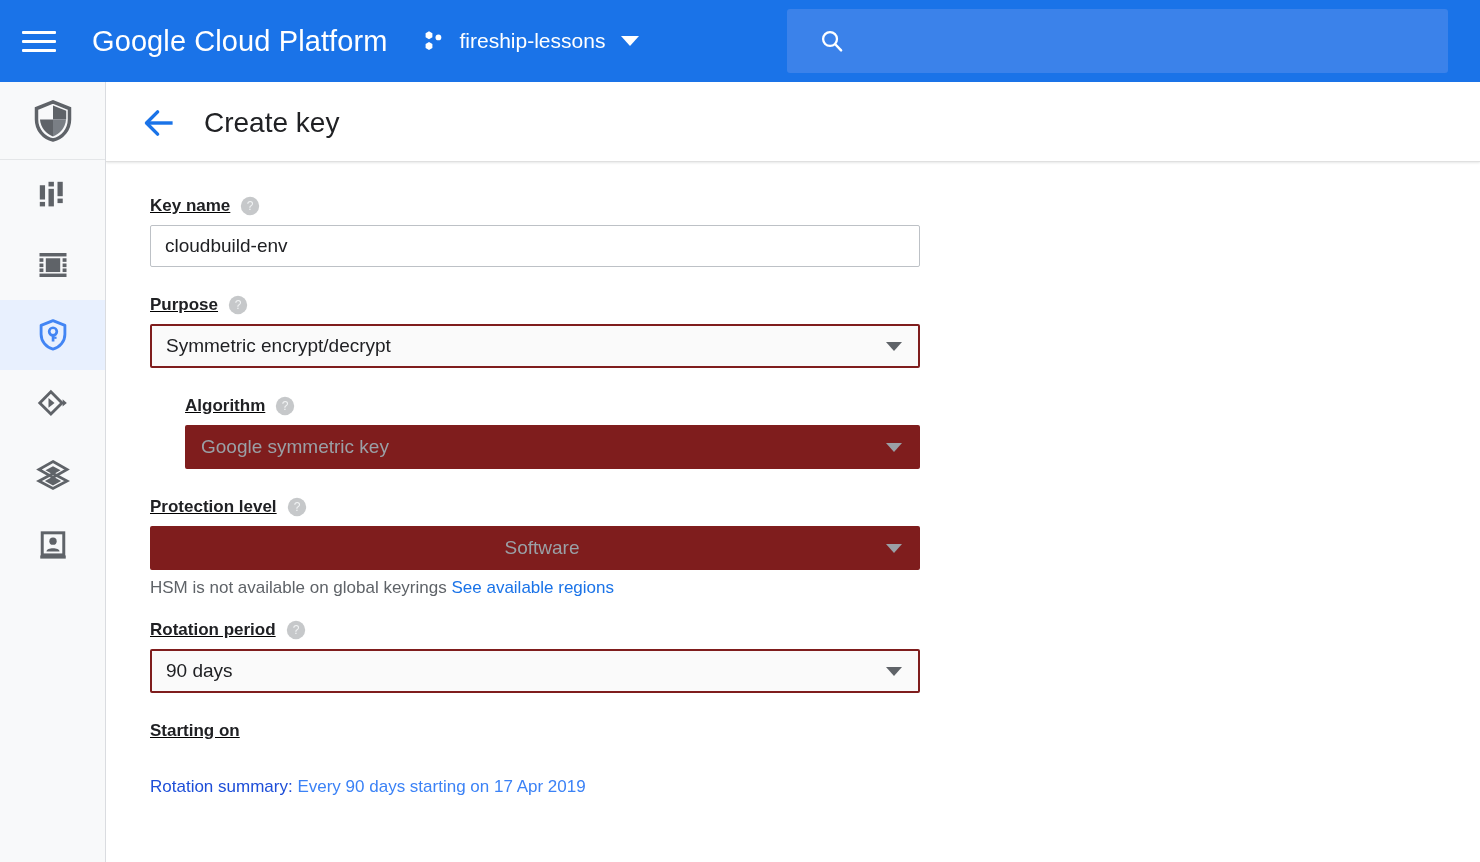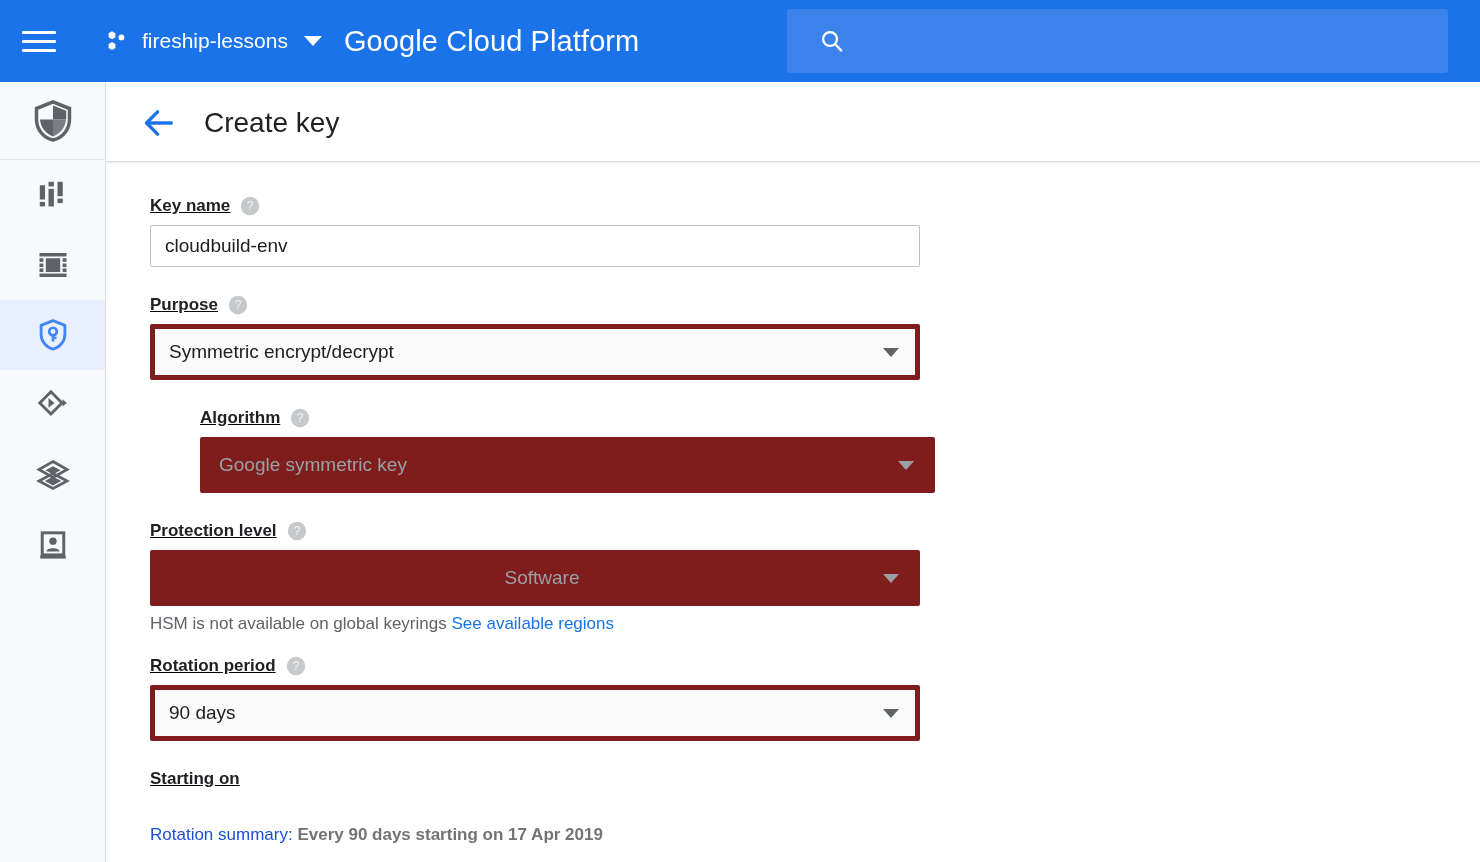--- a/index.html
+++ b/index.html
@@ -145,22 +145,22 @@
     color: #202124;
     padding: 0 14px;
     font-family: "Liberation Sans", sans-serif;
     outline: none;
   }
   input.text-input#key-name-input { width: 770px; }
   input.text-input#starting-on-input { width: 288px; }
 
   .select {
     position: relative;
-    height: 56px;
-    border: 5px solid #7f1d1d;
+    height: 44px;
+    border: 2px solid #7f1d1d;
     border-radius: 2px;
     background: #fafafa;
     display: flex; align-items: center;
     cursor: pointer;
   }
   .select.disabled { background: #7f1d1d; cursor: default; }
   .select .sel-value {
     font-size: 19px; color: #202124; padding-left: 14px;
   }
   .select.disabled .sel-value { color: #9aa0a6; }
@@ -171,64 +171,64 @@
     border-left: 8px solid transparent;
     border-right: 8px solid transparent;
     border-top: 9px solid #5f6368;
   }
   .select.disabled .caret { border-top-color: #9aa0a6; }
 
   #purpose-select, #rotation-select { width: 770px; }
   #protection-select { width: 770px; justify-content: center; }
   #algorithm-select { width: 735px; }
 
-  .indent { margin-left: 50px; }
+  .indent { margin-left: 35px; }
 
   .gap-lg { height: 28px; }
   .gap-md { height: 22px; }
 
   #hsm-note {
     font-size: 17px; color: #5f6368;
     margin-top: 8px;
   }
   #hsm-note a {
     color: #1a73e8; text-decoration: none; cursor: pointer;
   }
 
   #rotation-summary {
     margin-top: 36px;
     font-size: 17px;
   }
   #rotation-summary .rs-label { color: #1d4ed8; }
-  #rotation-summary .rs-value { color: #737373; font-weight: bold; margin-top: 43px; }
+  #rotation-summary .rs-value { color: #3b82f6; font-weight: normal; margin-top: 43px; }
 </style>
 </head>
 <body>
 
 <div id="topbar">
 
   <div id="hamburger">
     <div class="bars">
       <span></span>
       <span></span>
       <span></span>
     </div>
   </div>
 
+  <div id="brand">Google Cloud Platform</div>
+
   <div id="project-chip">
     <svg id="project-dots" viewBox="0 0 24 24">
       <polygon points="6,2.2 9.4,4.2 9.4,8.2 6,10.2 2.6,8.2 2.6,4.2" fill="#ffffff"></polygon>
       <polygon points="6,13.0 9.4,15.0 9.4,19.0 6,21.0 2.6,19.0 2.6,15.0" fill="#ffffff"></polygon>
       <circle cx="15.4" cy="8.4" r="2.9" fill="#ffffff"></circle>
     </svg>
     <div id="project-name">fireship-lessons</div>
     <div id="project-caret"></div>
   </div>
-
-  <div id="brand">Google Cloud Platform</div>
 
   <div id="searchbox">
     <svg class="sicon" viewBox="0 0 24 24">
       <circle cx="10.2" cy="10.2" r="6.4" fill="none" stroke="#ffffff" stroke-width="2.1"></circle>
       <line x1="15.0" y1="15.0" x2="20.4" y2="20.6" stroke="#ffffff" stroke-width="2.3" stroke-linecap="round"></line>
     </svg>
     <input id="search-input" type="text" placeholder="" style="">
   </div>
 </div>
 

